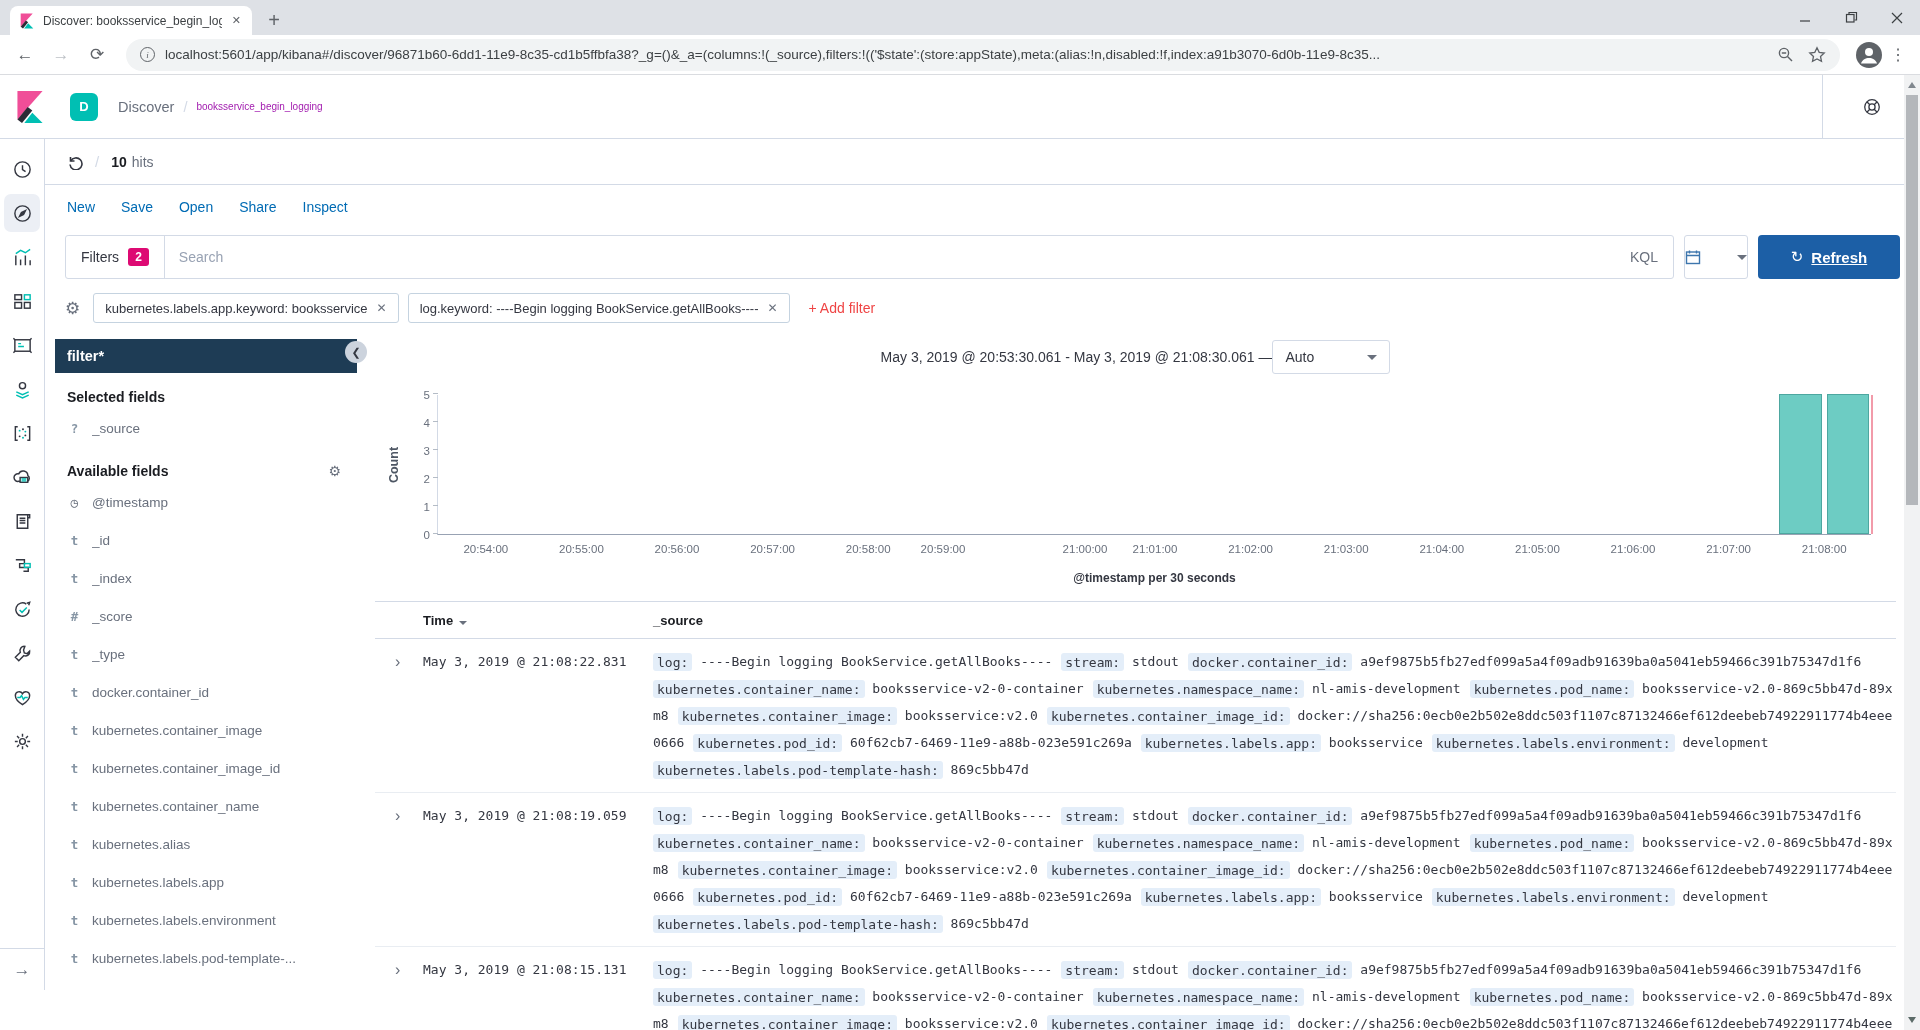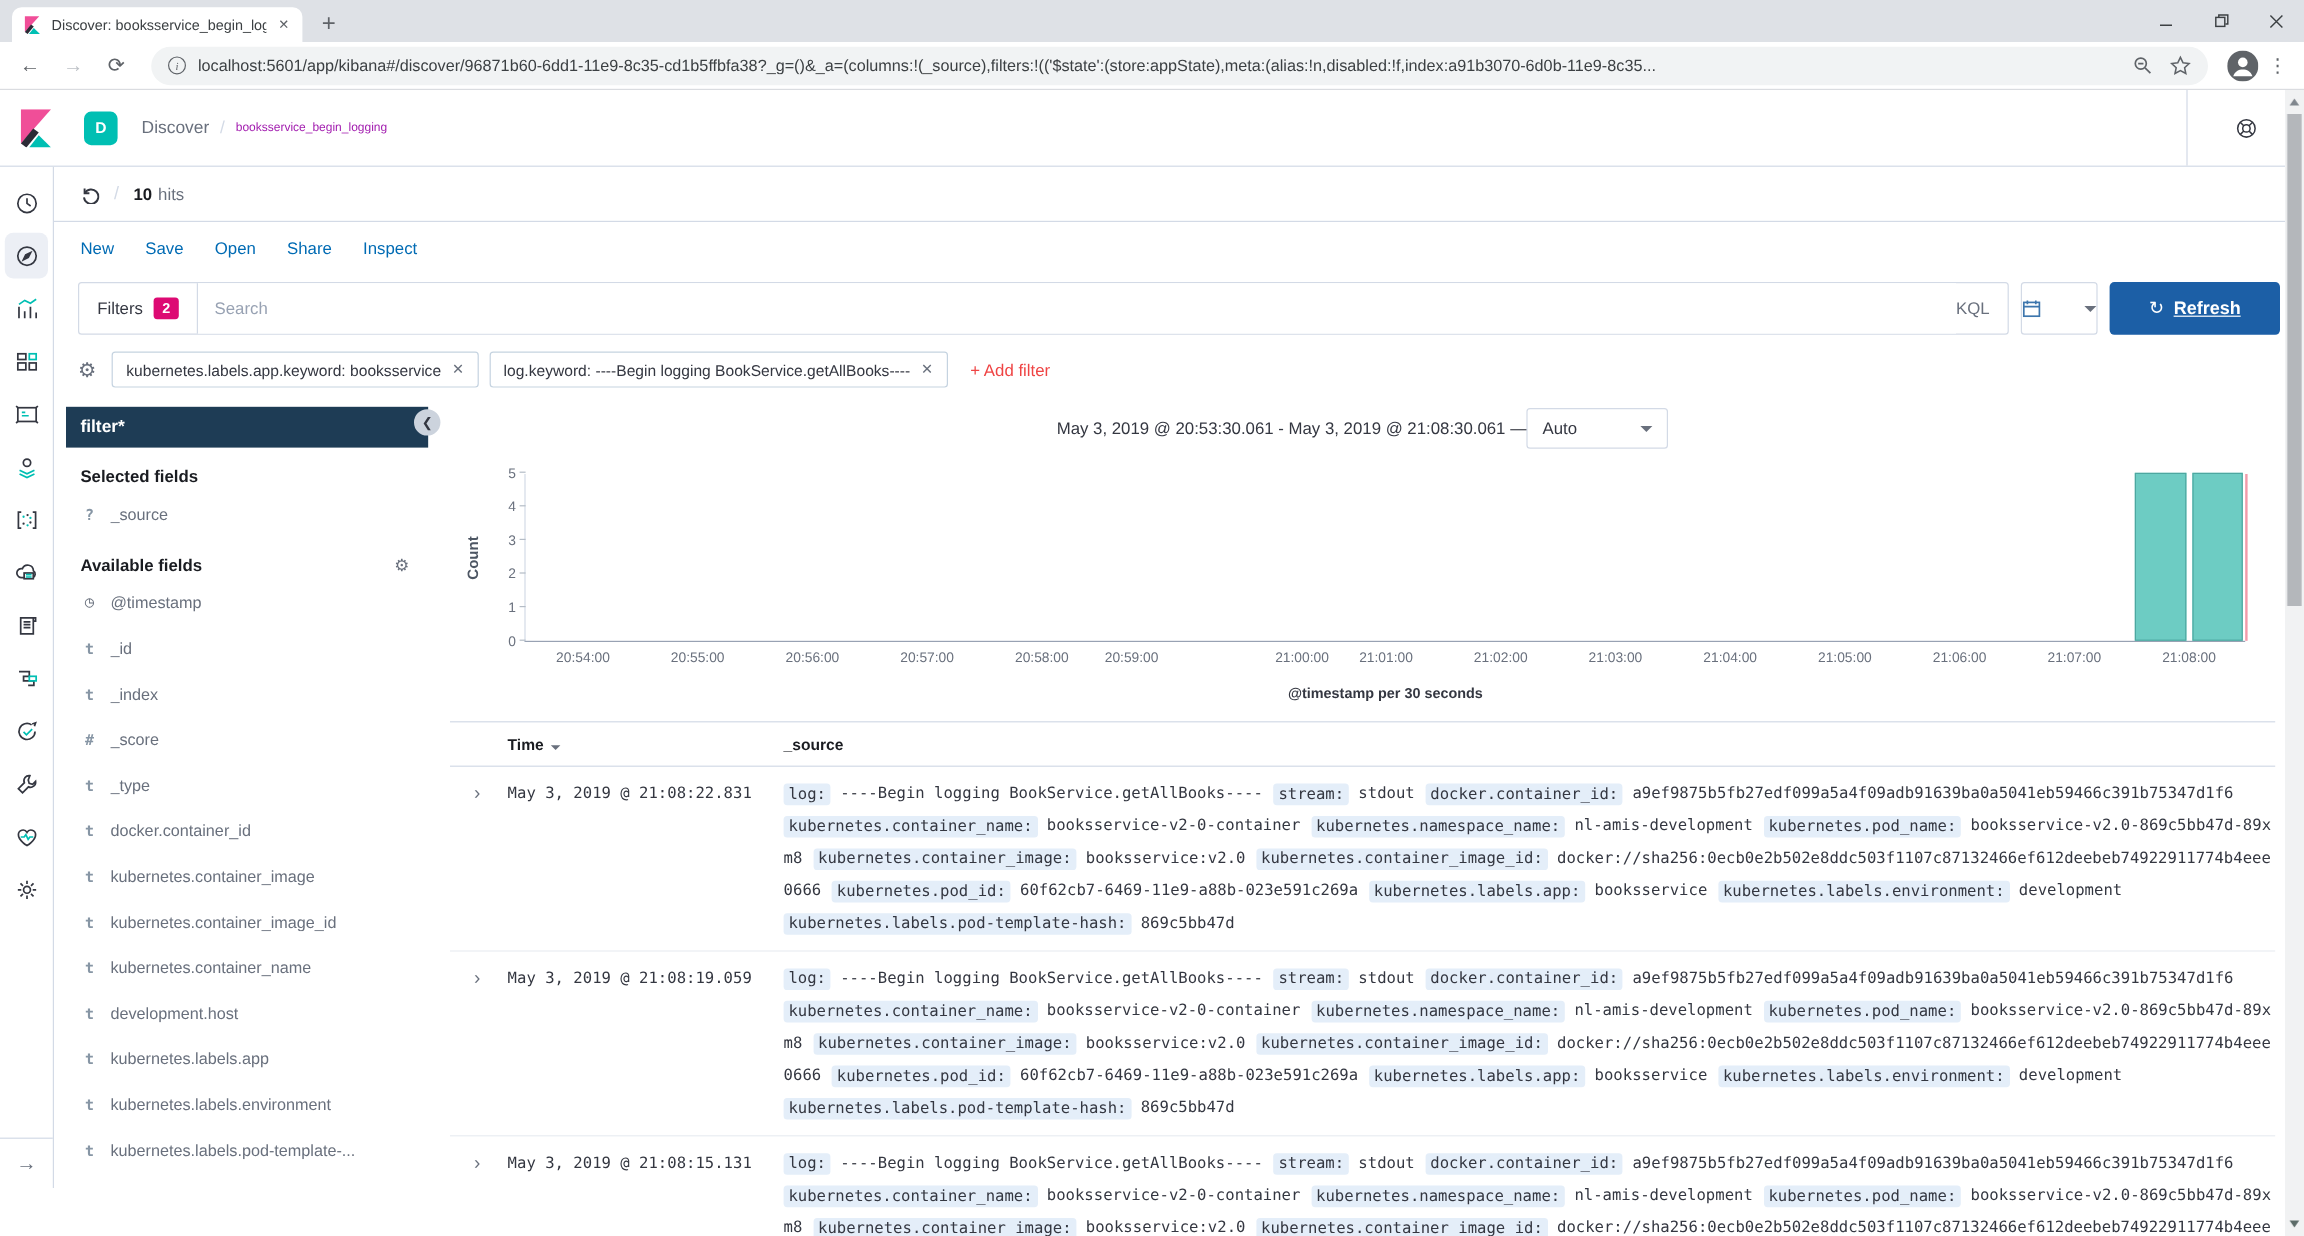--- a/index.html
+++ b/index.html
@@ -434,21 +434,21 @@
             <div class="field-item">
               <span class="field-type">t</span>
               <span class="field-name">kubernetes.container_image_id</span>
             </div>
             <div class="field-item">
               <span class="field-type">t</span>
               <span class="field-name">kubernetes.container_name</span>
             </div>
             <div class="field-item">
               <span class="field-type">t</span>
-              <span class="field-name">development.host</span>
+              <span class="field-name">kubernetes.alias</span>
             </div>
             <div class="field-item">
               <span class="field-type">t</span>
               <span class="field-name">kubernetes.labels.app</span>
             </div>
             <div class="field-item">
               <span class="field-type">t</span>
               <span class="field-name">kubernetes.labels.environment</span>
             </div>
             <div class="field-item">

